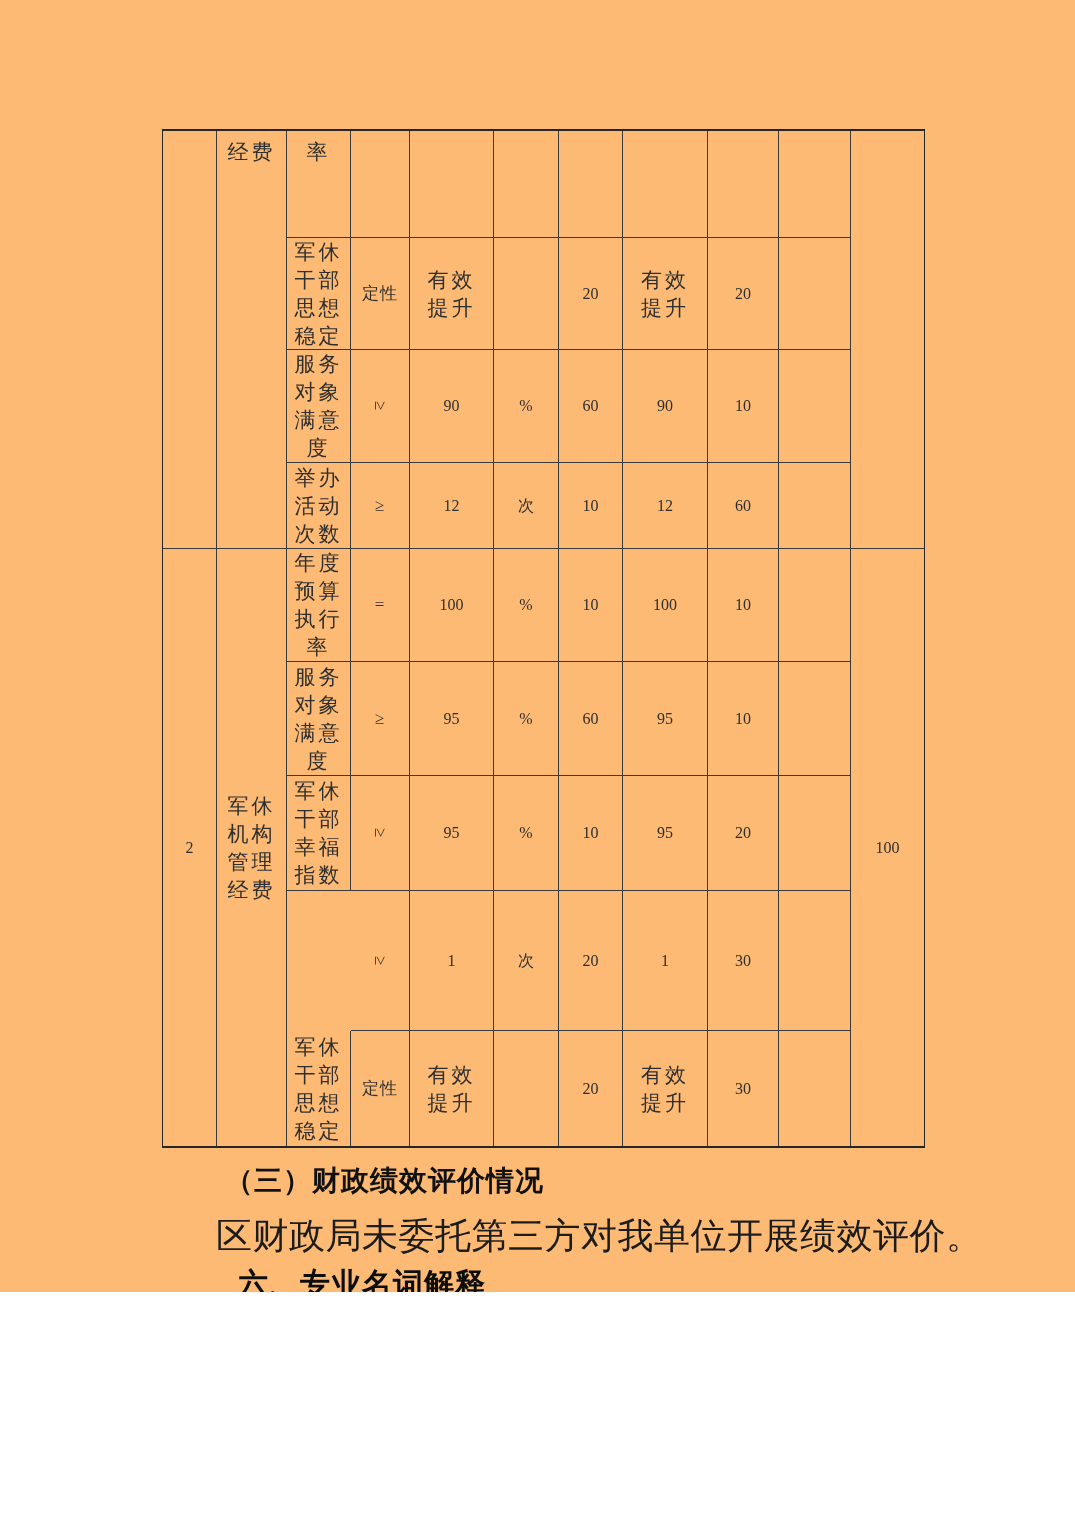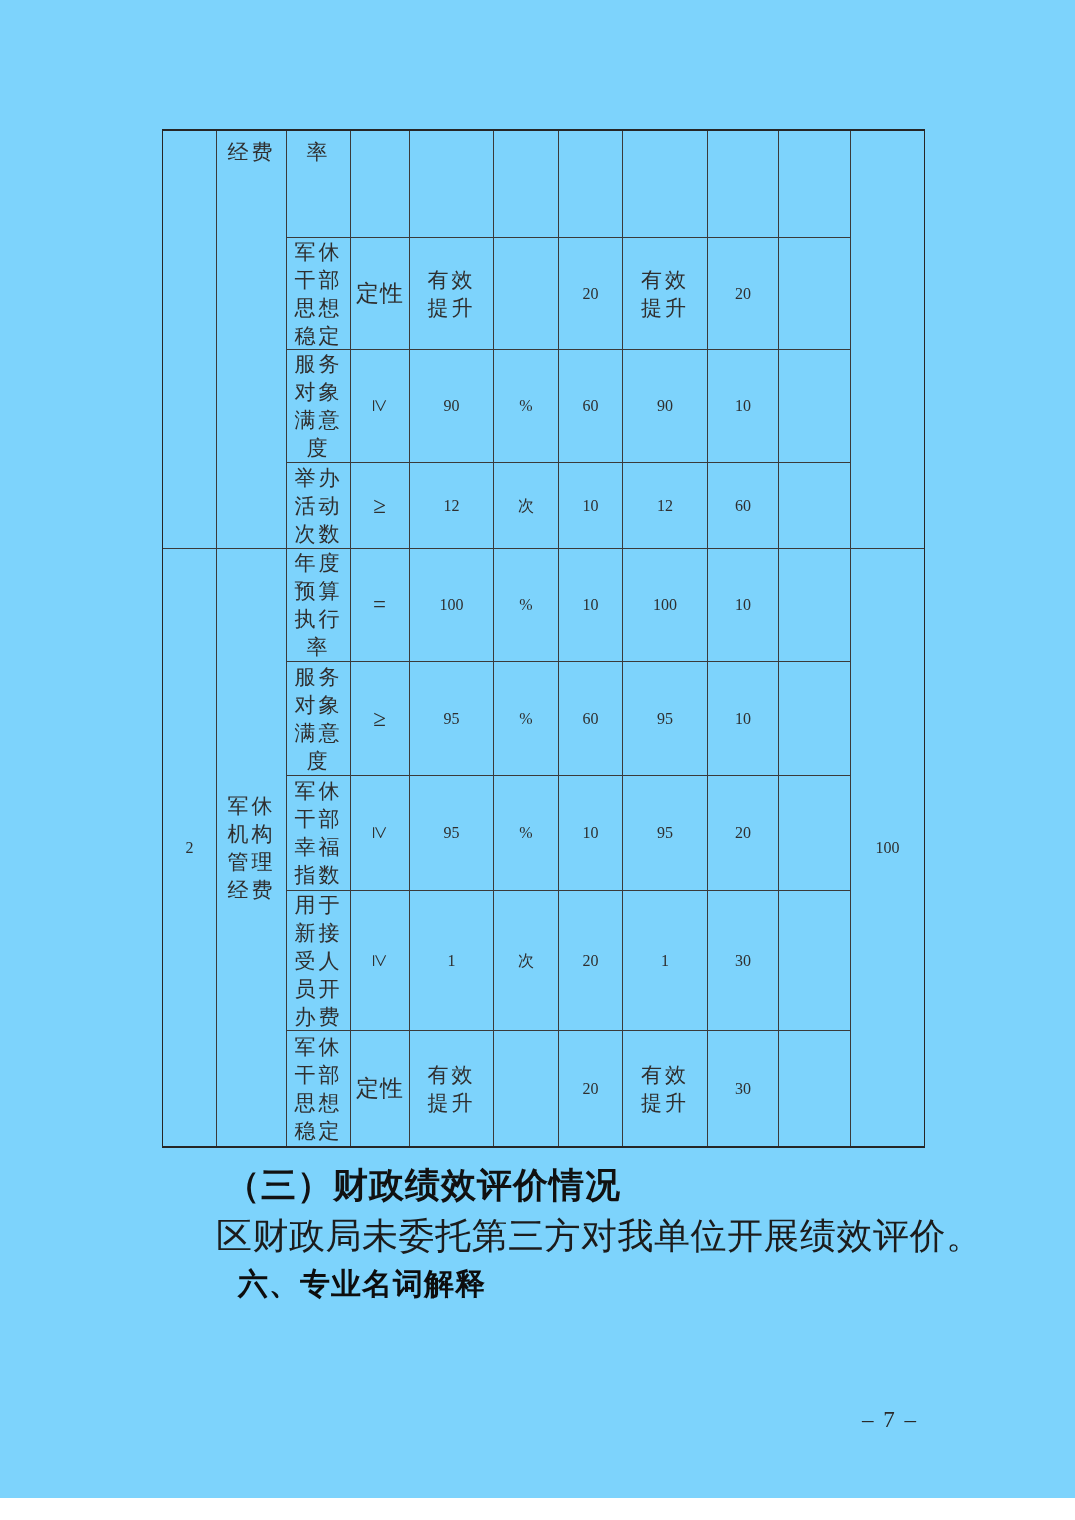--- a/index.html
+++ b/index.html
@@ -1,19 +1,19 @@
 <!DOCTYPE html>
 <html><head>
 <meta charset="utf-8">
 <style>
   html,body{margin:0;padding:0;background:#ffffff;}
   .page{
     position:relative;
-    width:1075px;height:1498px;
-    background:#7dd3fc;
+    width:1075px;height:1292px;
+    background:#fdba74;
     font-family:"Liberation Serif","DejaVu Serif",serif;
     color:#2d2d2d;
     overflow:hidden;
   }
 
   
   .tblwrap{
     position:absolute;left:162px;top:129px;
     border:1px solid #262626;
     border-top-width:2px;border-bottom-width:2px;
@@ -27,36 +27,36 @@
     border-right:1px solid #3a3a3a;
     border-bottom:1px solid #3a3a3a;
     display:flex;align-items:center;justify-content:center;
     text-align:center;
     white-space:pre-line;
     color:#2f2f2f;
     overflow:hidden;
   }
   .cn{font-size:21px;line-height:28px;letter-spacing:3px;}
   .num{font-size:16px;line-height:28px;letter-spacing:0;}
-  .op{font-size:23px;letter-spacing:1px;}
+  .op{font-size:17px;letter-spacing:1px;}
   .rot{display:inline-block;transform:rotate(90deg);}
   .top-pad{align-items:flex-start;padding-top:7px;}
   .gr1{grid-row:1}.gr2{grid-row:2}.gr3{grid-row:3}.gr4{grid-row:4}.gr5{grid-row:5}
   .gr6{grid-row:6}.gr7{grid-row:7}.gr8{grid-row:8}.gr9{grid-row:9}
   .gc1{grid-column:1}.gc2{grid-column:2}.gc3{grid-column:3}.gc4{grid-column:4}
   .gc5{grid-column:5}.gc6{grid-column:6}.gc7{grid-column:7}.gc8{grid-column:8}
   .gc9{grid-column:9}.gc10{grid-column:10}.gc11{grid-column:11}
   .sec1{grid-row:1/5}.sec2{grid-row:5/10}
   .bnr{border-right:none;}
   .bnb{border-bottom:none;}
 
   
   .h-sec3{
     position:absolute;left:225px;top:1162px;
-    font-size:35px;font-weight:700;letter-spacing:1px;color:#111;
+    font-size:28px;font-weight:700;letter-spacing:1px;color:#111;
     font-family:"Liberation Serif","DejaVu Serif",serif;
   }
   .body-line{
     position:absolute;left:216px;top:1212px;
     font-size:36px;letter-spacing:0.5px;color:#1c1c1c;
     font-family:"Liberation Serif","DejaVu Serif",serif;
   }
   .h-sec6{
     position:absolute;left:238px;top:1264px;
     font-size:30px;font-weight:700;letter-spacing:1px;color:#0d0d0d;
@@ -162,25 +162,20 @@
 幸福
 指数</div>
       <div class="cell op gr7 gc4"><span class="rot">≥</span></div>
       <div class="cell num gr7 gc5">95</div>
       <div class="cell num gr7 gc6">%</div>
       <div class="cell num gr7 gc7">10</div>
       <div class="cell num gr7 gc8">95</div>
       <div class="cell num gr7 gc9">20</div>
       <div class="cell num gr7 gc10"></div>
 
-      <div class="cell cn gr8 gc3">用于
-新接
-受人
-员开
-办费</div>
       <div class="cell op gr8 gc4"><span class="rot">≥</span></div>
       <div class="cell num gr8 gc5">1</div>
       <div class="cell num gr8 gc6">次</div>
       <div class="cell num gr8 gc7">20</div>
       <div class="cell num gr8 gc8">1</div>
       <div class="cell num gr8 gc9">30</div>
       <div class="cell num gr8 gc10"></div>
 
       <div class="cell cn gr9 gc3 bnb">军休
 干部

